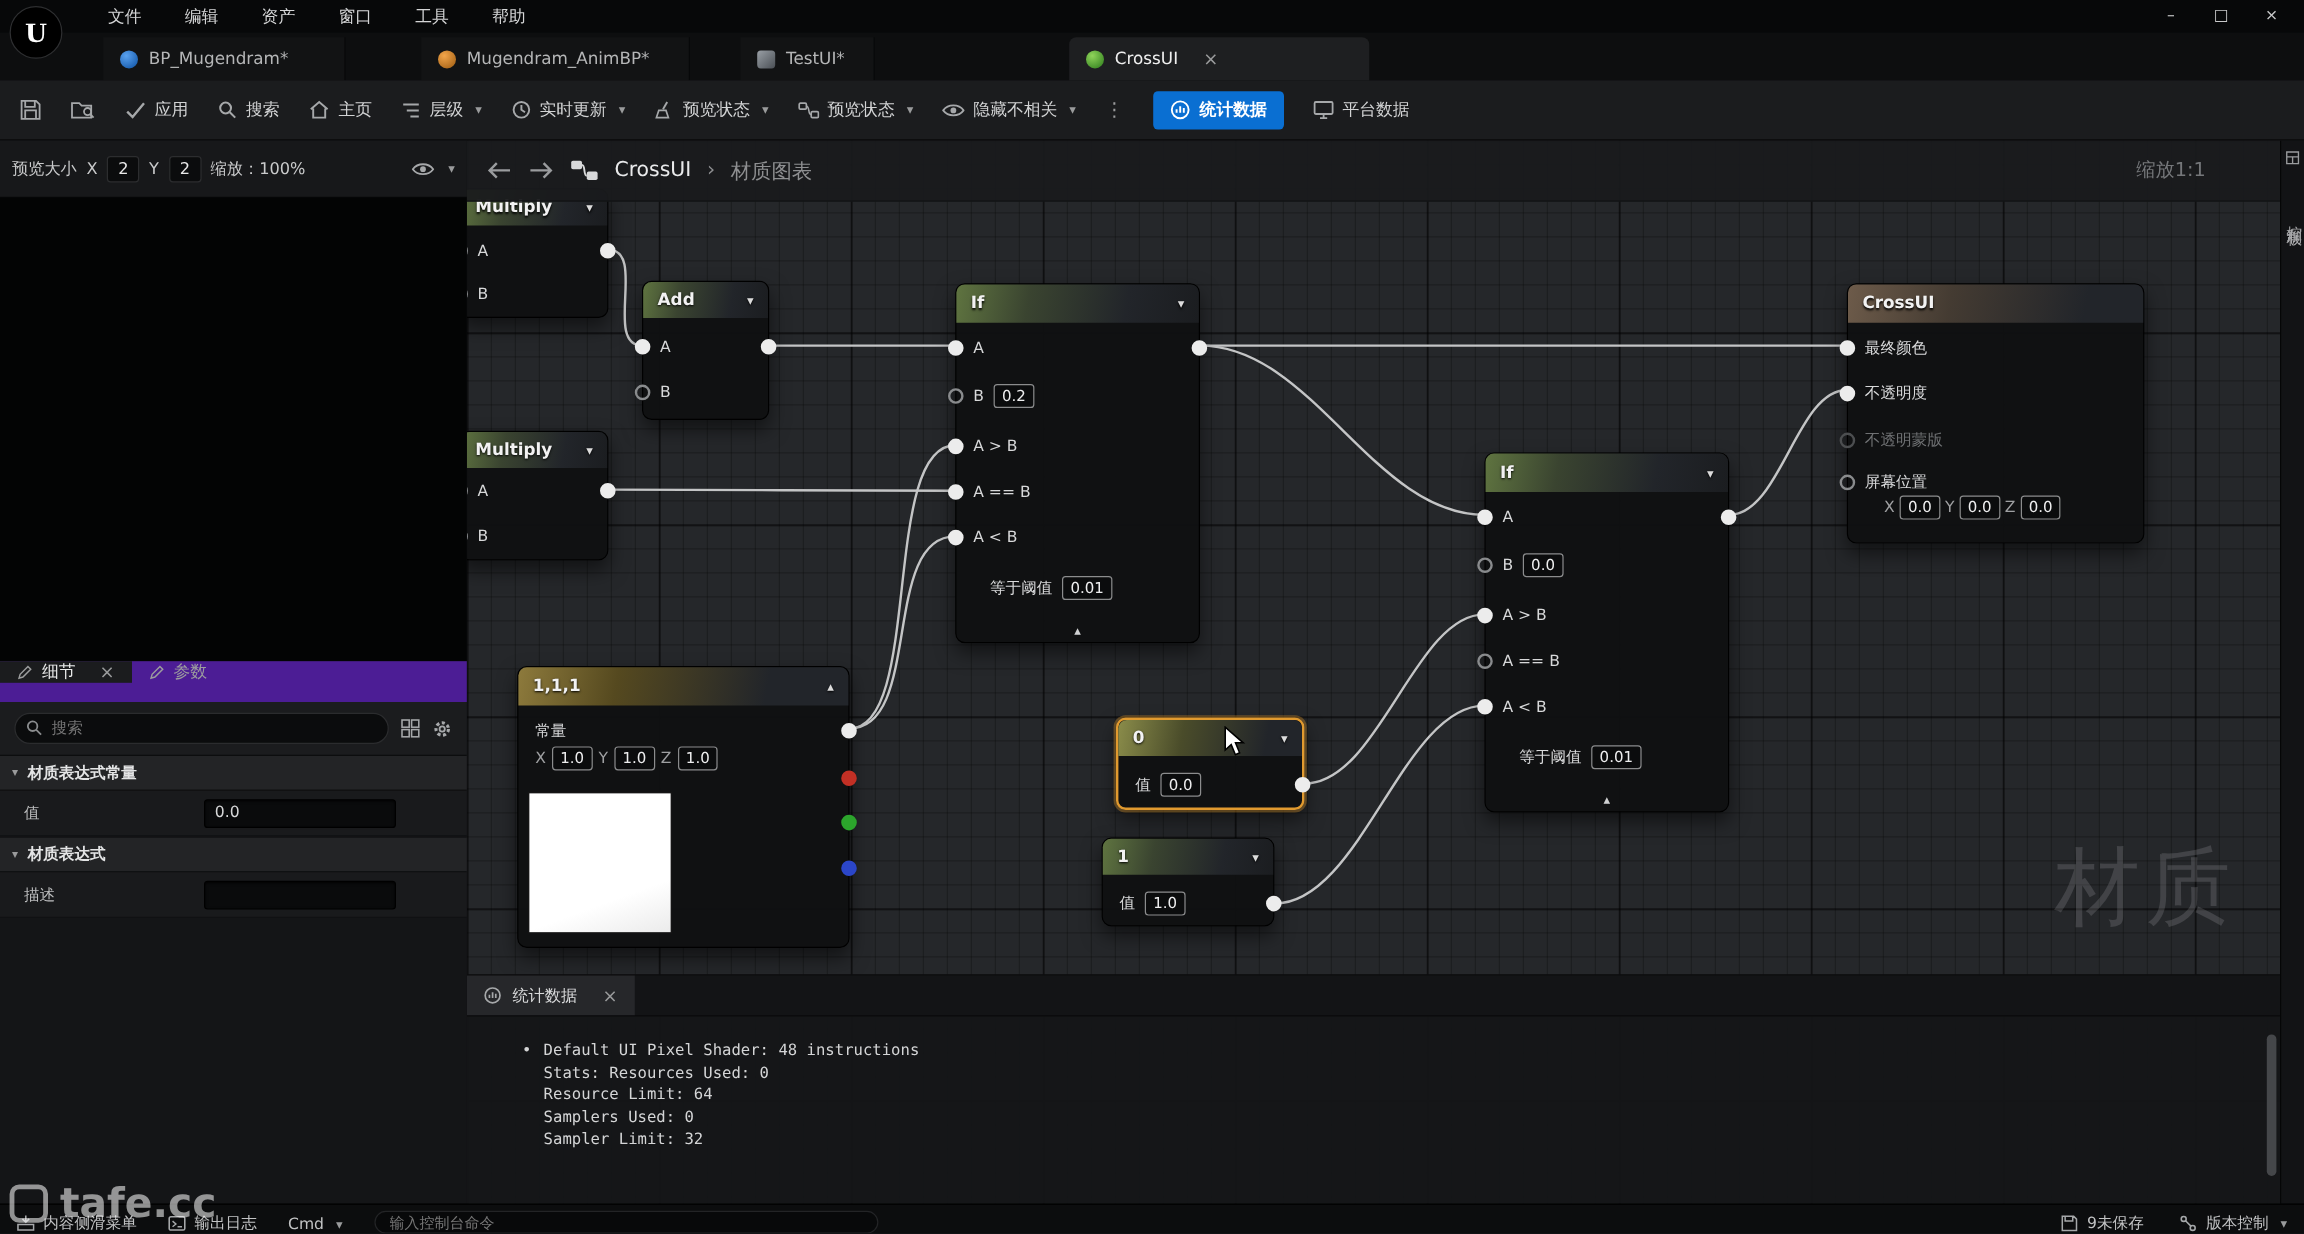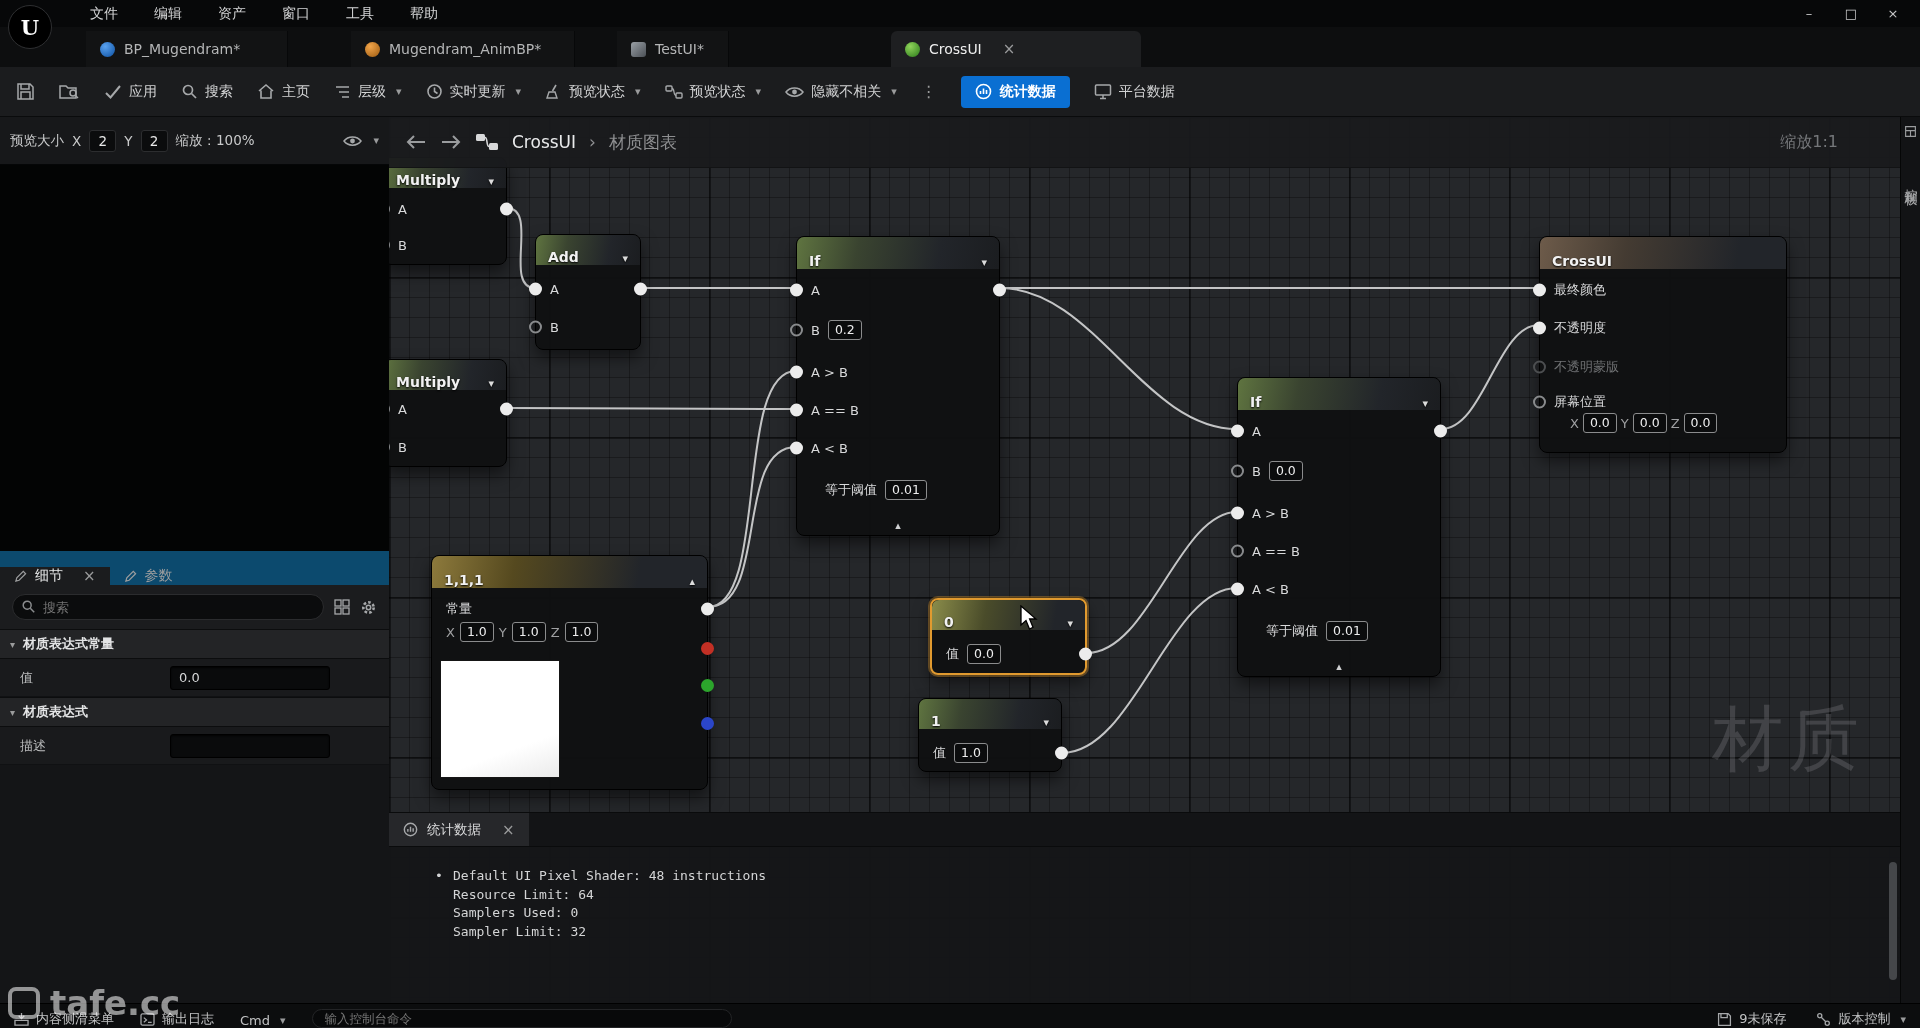--- a/index.html
+++ b/index.html
@@ -28,21 +28,21 @@
   .tcaret{color:#9a9b9c;font-size:11px;margin-left:3px}
   .bluebtn{background:#0a6fd2;color:#fff;border-radius:4px;height:32px;display:flex;align-items:center;gap:8px;padding:0 14px;font-weight:bold}
   .moredots{color:#9a9b9c;font-size:16px}
 
   
   .leftpanel{position:absolute;left:0;top:117px;width:389px;height:886px;background:#141517;z-index:100}
   .pbar{height:48px;display:flex;align-items:center;gap:8px;padding:0 10px;background:#17181a;border-bottom:1px solid #050607;font-size:13.5px;color:#c9cacb}
   .numbox{background:#0b0c0d;border:1px solid #2c2d2f;border-radius:3px;width:27px;height:22px;line-height:20px;text-align:center;color:#e9e9e9}
   .viewport{height:386px;background:#030404}
   .details{height:452px;background:#141517;display:flex;flex-direction:column}
-  .dtabs{height:34px;background:#0c4a6e;display:flex;align-items:flex-end}
+  .dtabs{height:34px;background:#4c1d95;display:flex;align-items:flex-start}
   .dtab{display:flex;align-items:center;gap:8px;padding:0 14px;font-size:14px;color:#9c9d9e}
   .dtab.active{background:#1b1c1e;color:#e9eaea}
   .srow{height:44px;display:flex;align-items:center;gap:10px;padding:0 12px;background:#1b1c1e}
   .searchwrap{position:relative;flex:1}
   .searchwrap .ic{position:absolute;left:9px;top:5px}
   .searchinput{width:100%;height:26px;border-radius:13px;background:#0b0c0d;border:1px solid #2b2c2e;color:#cfcfcf;padding:0 12px 0 30px;font-size:13px;outline:none;font-family:inherit}
   .dsection{height:30px;display:flex;align-items:center;gap:8px;padding:0 10px;background:#232426;font-weight:bold;font-size:13px;color:#e3e4e5;border-top:1px solid #0c0d0e;border-bottom:1px solid #0c0d0e}
   .seccaret{color:#9a9b9c;font-size:10px}
   .drow{height:38px;display:flex;align-items:center;padding-left:20px;background:#191a1c;border-bottom:1px solid #101113;font-size:13px;color:#bcbdbe}
   .dlabel{width:150px}
@@ -57,21 +57,21 @@
       linear-gradient(90deg,rgba(0,0,0,.45) 2px,transparent 2px);
     background-size:20px 20px,20px 20px,160px 160px,160px 160px;}
   .wires{position:absolute;left:0;top:0;z-index:6}
   .bcrumb{position:absolute;left:0;top:0;right:0;height:51px;background:rgba(26,27,29,.94);border-bottom:1px solid #121314;display:flex;align-items:center;gap:13px;padding:0 16px;z-index:50}
   .bc-root{font-size:17px;color:#e9eaeb}
   .bc-sep{color:#8e8f91;font-size:17px}
   .bc-cur{font-size:17px;color:#8e8f91}
   .bczoom{margin-left:auto;margin-right:46px;font-size:16px;color:#75777a}
 
   .node{position:absolute;background:rgba(16,17,18,.96);border:1px solid #000;border-radius:8px;box-shadow:0 8px 16px rgba(0,0,0,.5);z-index:10}
-  .nhead{height:32px;border-radius:7px 7px 0 0;display:flex;align-items:flex-end;padding:0 12px;font-weight:bold;font-size:14px;color:#f2f2f2;text-shadow:0 1px 2px #000}
+  .nhead{height:32px;border-radius:7px 7px 0 0;display:flex;align-items:center;padding:0 12px;font-weight:bold;font-size:14px;color:#f2f2f2;text-shadow:0 1px 2px #000}
   .nhead.small{height:30px}
   .ncaret{margin-left:auto;color:#dcdcdc;font-size:11px}
   .green{background:linear-gradient(100deg,#5f7440 0%,#3a4430 30%,#22252a 70%,#1b1d20 100%)}
   .gold{background:linear-gradient(100deg,#8d7a3c 0%,#55491f 30%,#22252a 75%)}
   .olive{background:linear-gradient(100deg,#8a8c4a 0%,#4a4c2a 35%,#22252a 80%)}
   .brown{background:linear-gradient(100deg,#6d5b4a 0%,#443b32 35%,#22252a 80%)}
   .node.sel{border:2px solid #e19a2f;box-shadow:0 0 0 2px rgba(225,154,47,.35),0 8px 16px rgba(0,0,0,.5)}
   .nrow{position:absolute;left:0;right:0;height:30px;display:flex;align-items:center;gap:8px;padding:0 14px;font-size:13px;color:#d8d9da}
   .pin{box-sizing:border-box;width:13px;height:13px;border-radius:50%;position:absolute;top:50%;transform:translateY(-50%)}
   .pin.in{left:-7px}.pin.out{right:-7px}
@@ -585,20 +585,21 @@
               <circle cx="8.5" cy="8.5" r="7" fill="none" stroke="#a6a8aa" stroke-width="1.6"></circle>
               <path d="M5.5 11 V8 M8.5 11 V5.5 M11.5 11 V7" stroke="#a6a8aa" stroke-width="1.6"></path>
             </svg>
           </span>
         <span>统计数据</span>
         <span class="tclose">×</span>
       </div>
     </div>
     <div class="stats-body">
       <div class="sline"><span class="bullet">•</span><span>Default UI Pixel Shader: 48 instructions</span></div>
+      <div class="sline indent"><span>Stats: Resources Used: 0</span></div>
       <div class="sline indent"><span>Resource Limit: 64</span></div>
       <div class="sline indent"><span>Samplers Used: 0</span></div>
       <div class="sline indent"><span>Sampler Limit: 32</span></div>
     </div>
   </div>
 
   <div class="gwm">材质</div>
   <div class="vscroll"></div>
   <div class="cursor"><svg width="22" height="26" viewBox="0 0 22 26">
         <path d="M2 1 L2 20 L7 15.5 L10.5 24 L14 22.3 L10.6 14 L17 14 Z" fill="#fff" stroke="#000" stroke-width="1.3"></path>

